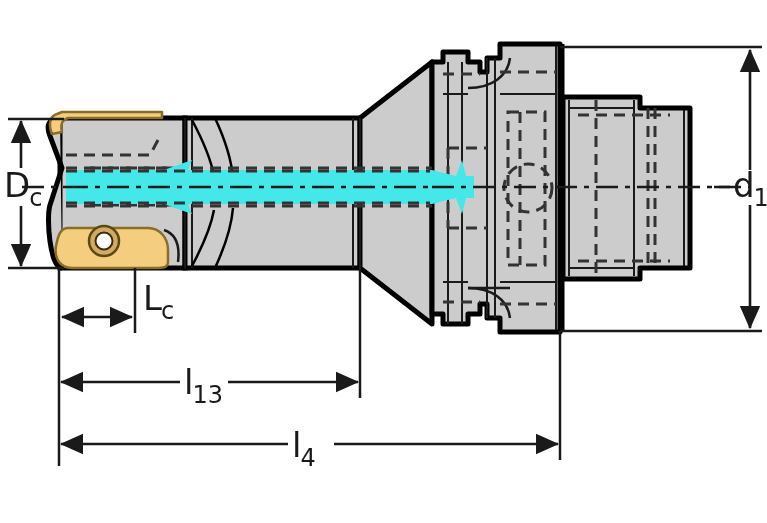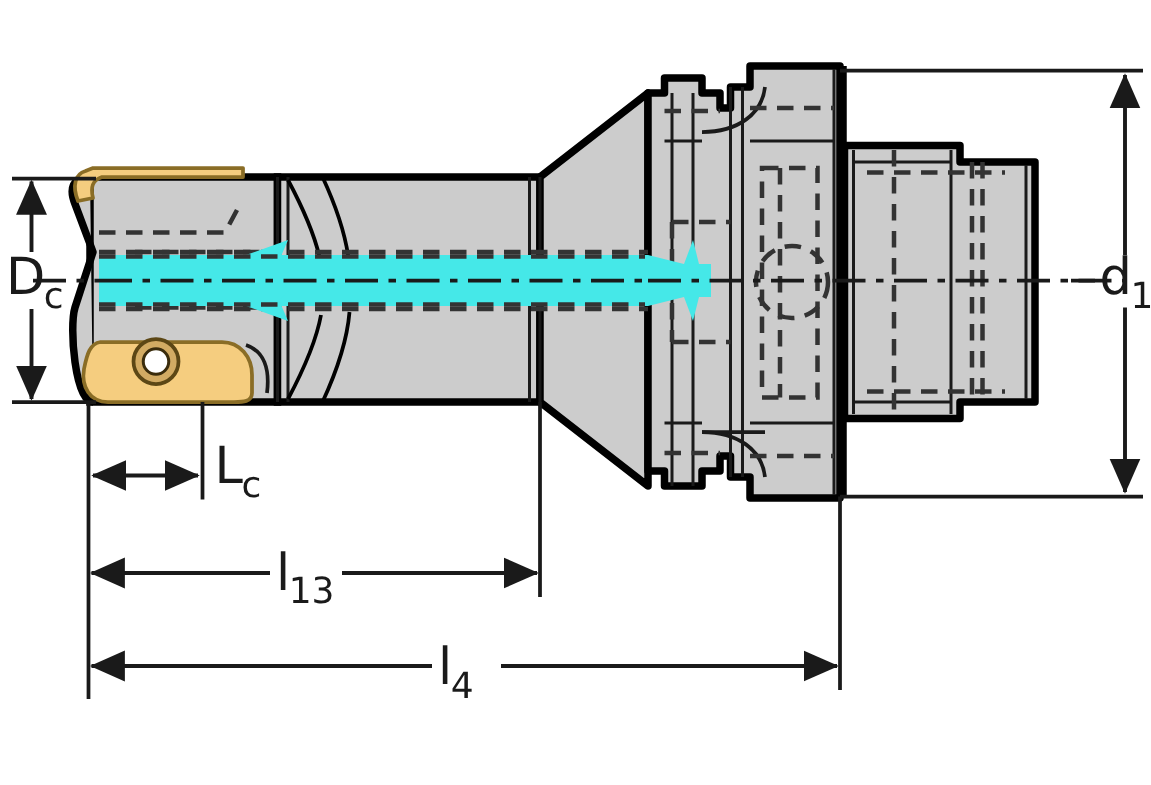--- a/index.html
+++ b/index.html
@@ -37,21 +37,21 @@
   }
   .dimlabel .sub {
     font-size: 24px;
     vertical-align: baseline;
     position: relative;
     top: 9px;
     left: -1px;
   }
   #lbl-dc { left: 4px; top: 168px; }
   #lbl-d1 { left: 733px; top: 168px; }
-  #lbl-lc { left: 143px; top: 294px; }
+  #lbl-lc { left: 143px; top: 281px; }
   #lbl-l16 { left: 184px; top: 365px; }
   #lbl-l4 { left: 292px; top: 428px; }
 </style>
 </head>
 <body>
 
 <div id="stage">
 
   <svg id="drawing" viewBox="0 0 767 523" xmlns="http://www.w3.org/2000/svg">
 

